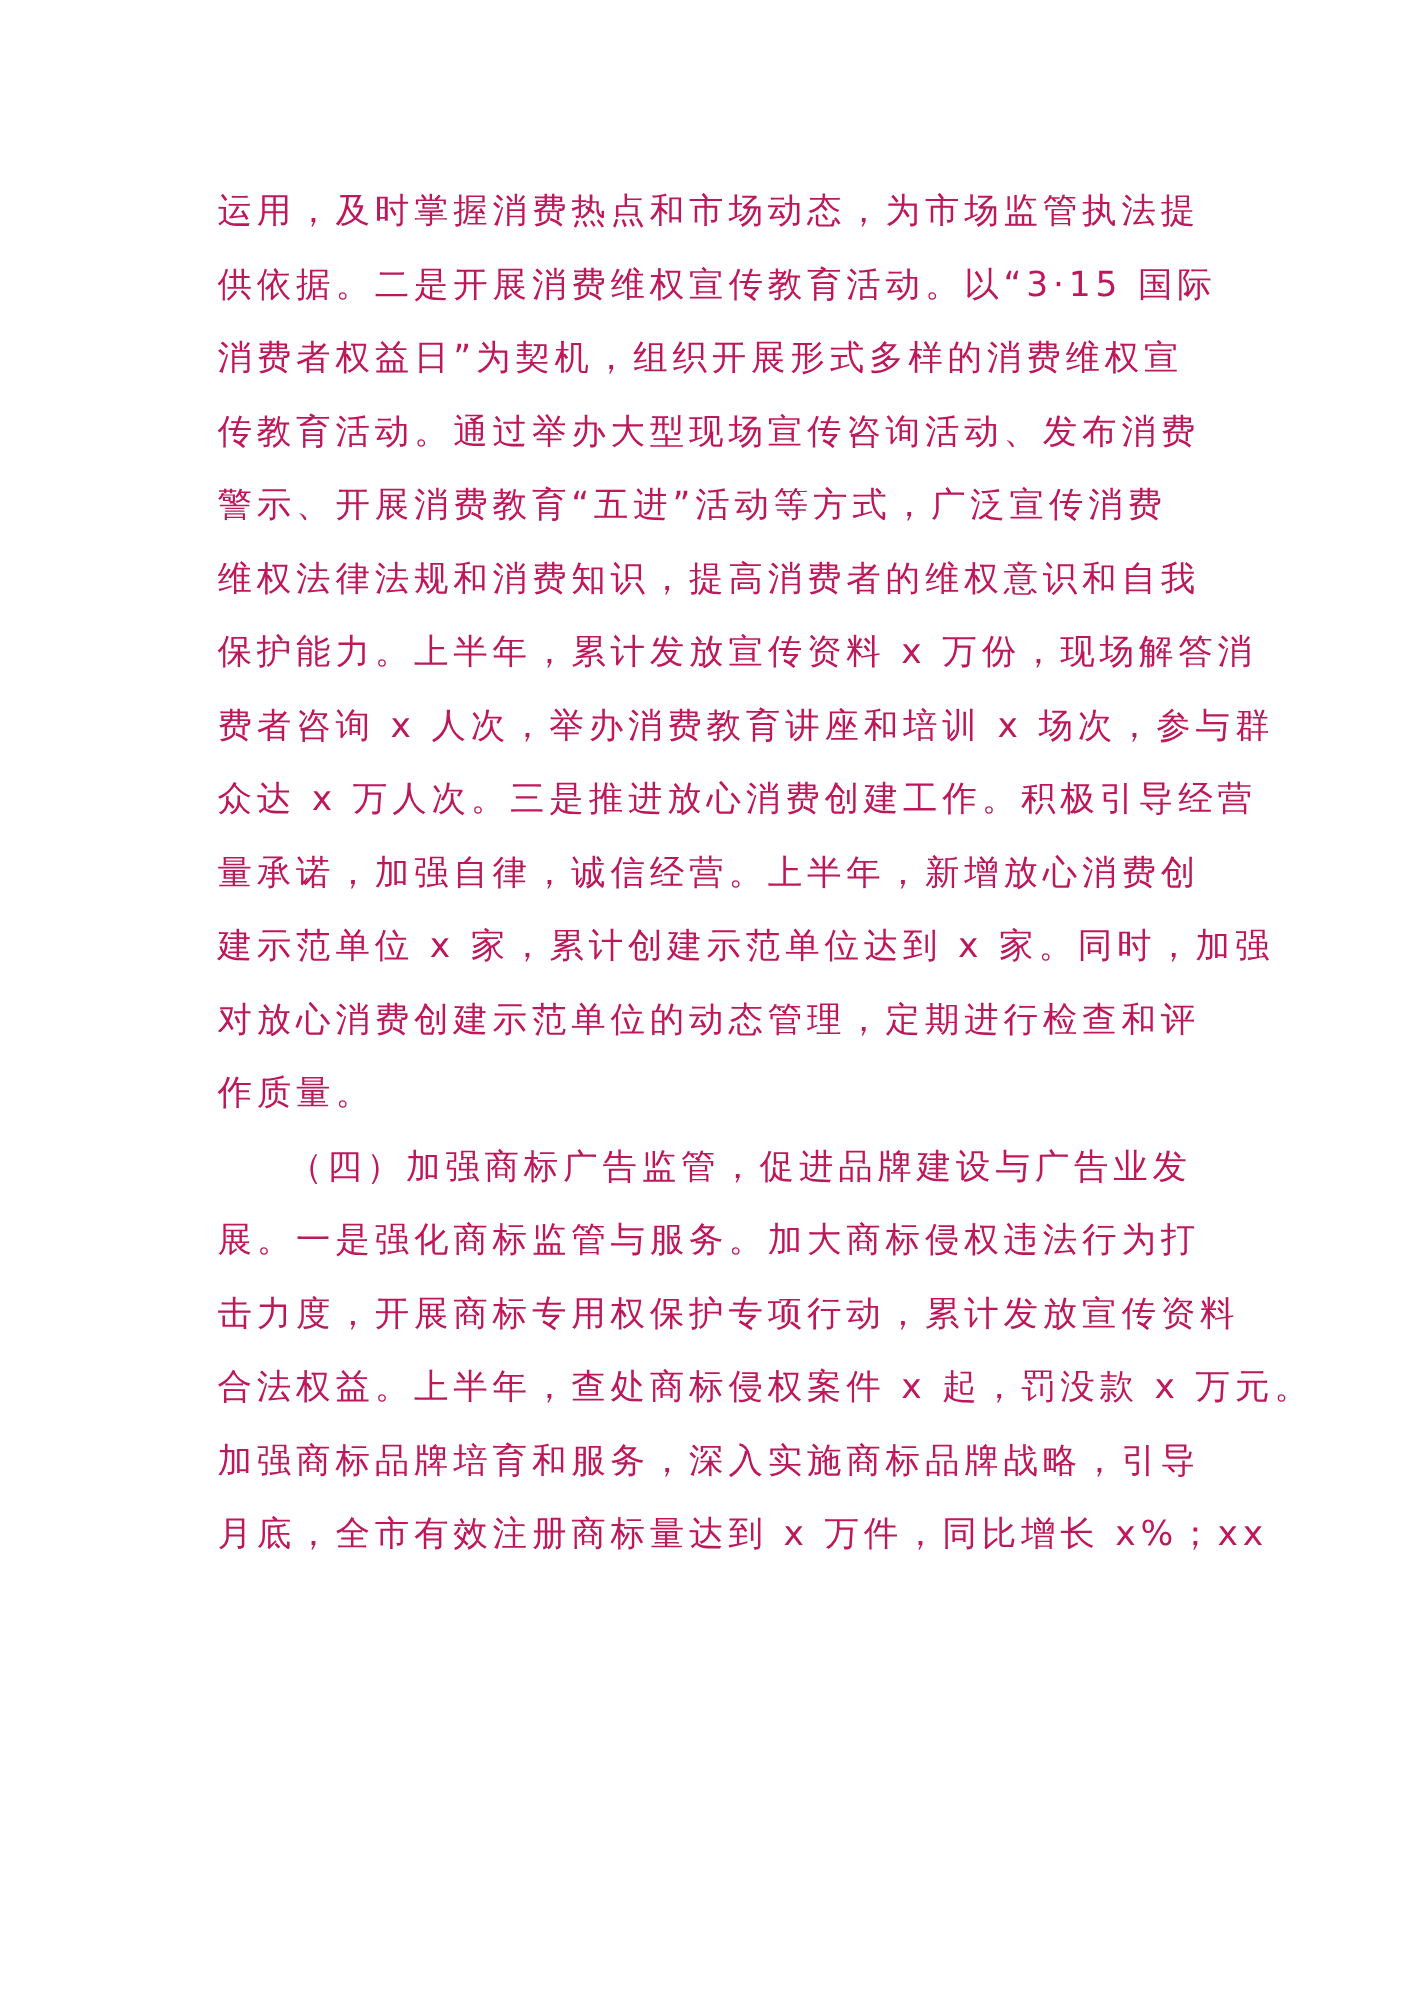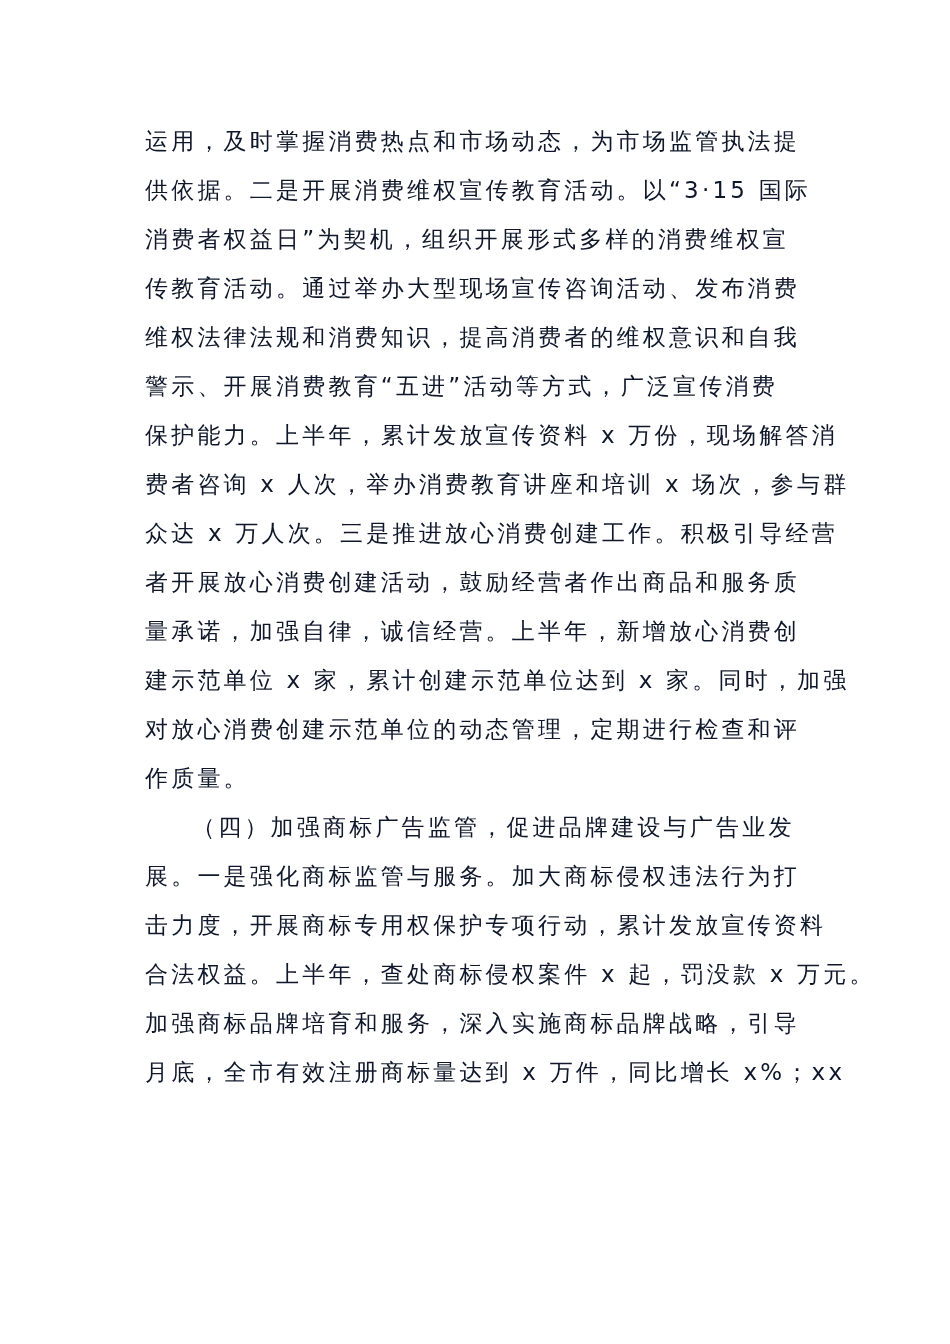--- a/index.html
+++ b/index.html
@@ -1,43 +1,42 @@
 <!DOCTYPE html>
 <html><head>
 <meta charset="utf-8">
 <style>
   html, body { margin: 0; padding: 0; background: #ffffff; }
   body { width: 950px; height: 1344px; position: relative; overflow: hidden; }
   .page {
     position: absolute; left: 145px; top: 117px; width: 670px;
     font-family: "DejaVu Sans", sans-serif;
-    color: #0f172a;
+    color: #be185d;
   }
   .line {
     height: 49px; line-height: 49px;
     font-size: 23px;
     white-space: nowrap;
     letter-spacing: 3.2px;
   }
   .indent { padding-left: 47px; }
 </style>
 </head>
 <body>
 
 <div class="page">
   <div class="line">运用，及时掌握消费热点和市场动态，为市场监管执法提</div>
   <div class="line">供依据。二是开展消费维权宣传教育活动。以“3·15 国际</div>
   <div class="line">消费者权益日”为契机，组织开展形式多样的消费维权宣</div>
   <div class="line">传教育活动。通过举办大型现场宣传咨询活动、发布消费</div>
+  <div class="line">警示、开展消费教育“五进”活动等方式，广泛宣传消费</div>
   <div class="line">维权法律法规和消费知识，提高消费者的维权意识和自我</div>
-  <div class="line">警示、开展消费教育“五进”活动等方式，广泛宣传消费</div>
   <div class="line">保护能力。上半年，累计发放宣传资料 x 万份，现场解答消</div>
   <div class="line">费者咨询 x 人次，举办消费教育讲座和培训 x 场次，参与群</div>
   <div class="line">众达 x 万人次。三是推进放心消费创建工作。积极引导经营</div>
-  <div class="line">者开展放心消费创建活动，鼓励经营者作出商品和服务质</div>
   <div class="line">量承诺，加强自律，诚信经营。上半年，新增放心消费创</div>
   <div class="line">建示范单位 x 家，累计创建示范单位达到 x 家。同时，加强</div>
   <div class="line">对放心消费创建示范单位的动态管理，定期进行检查和评</div>
   <div class="line">作质量。</div>
   <div class="line indent">（四）加强商标广告监管，促进品牌建设与广告业发</div>
   <div class="line">展。一是强化商标监管与服务。加大商标侵权违法行为打</div>
   <div class="line">击力度，开展商标专用权保护专项行动，累计发放宣传资料</div>
   <div class="line">合法权益。上半年，查处商标侵权案件 x 起，罚没款 x 万元。</div>
   <div class="line">加强商标品牌培育和服务，深入实施商标品牌战略，引导</div>
   <div class="line">月底，全市有效注册商标量达到 x 万件，同比增长 x%；xx</div>

